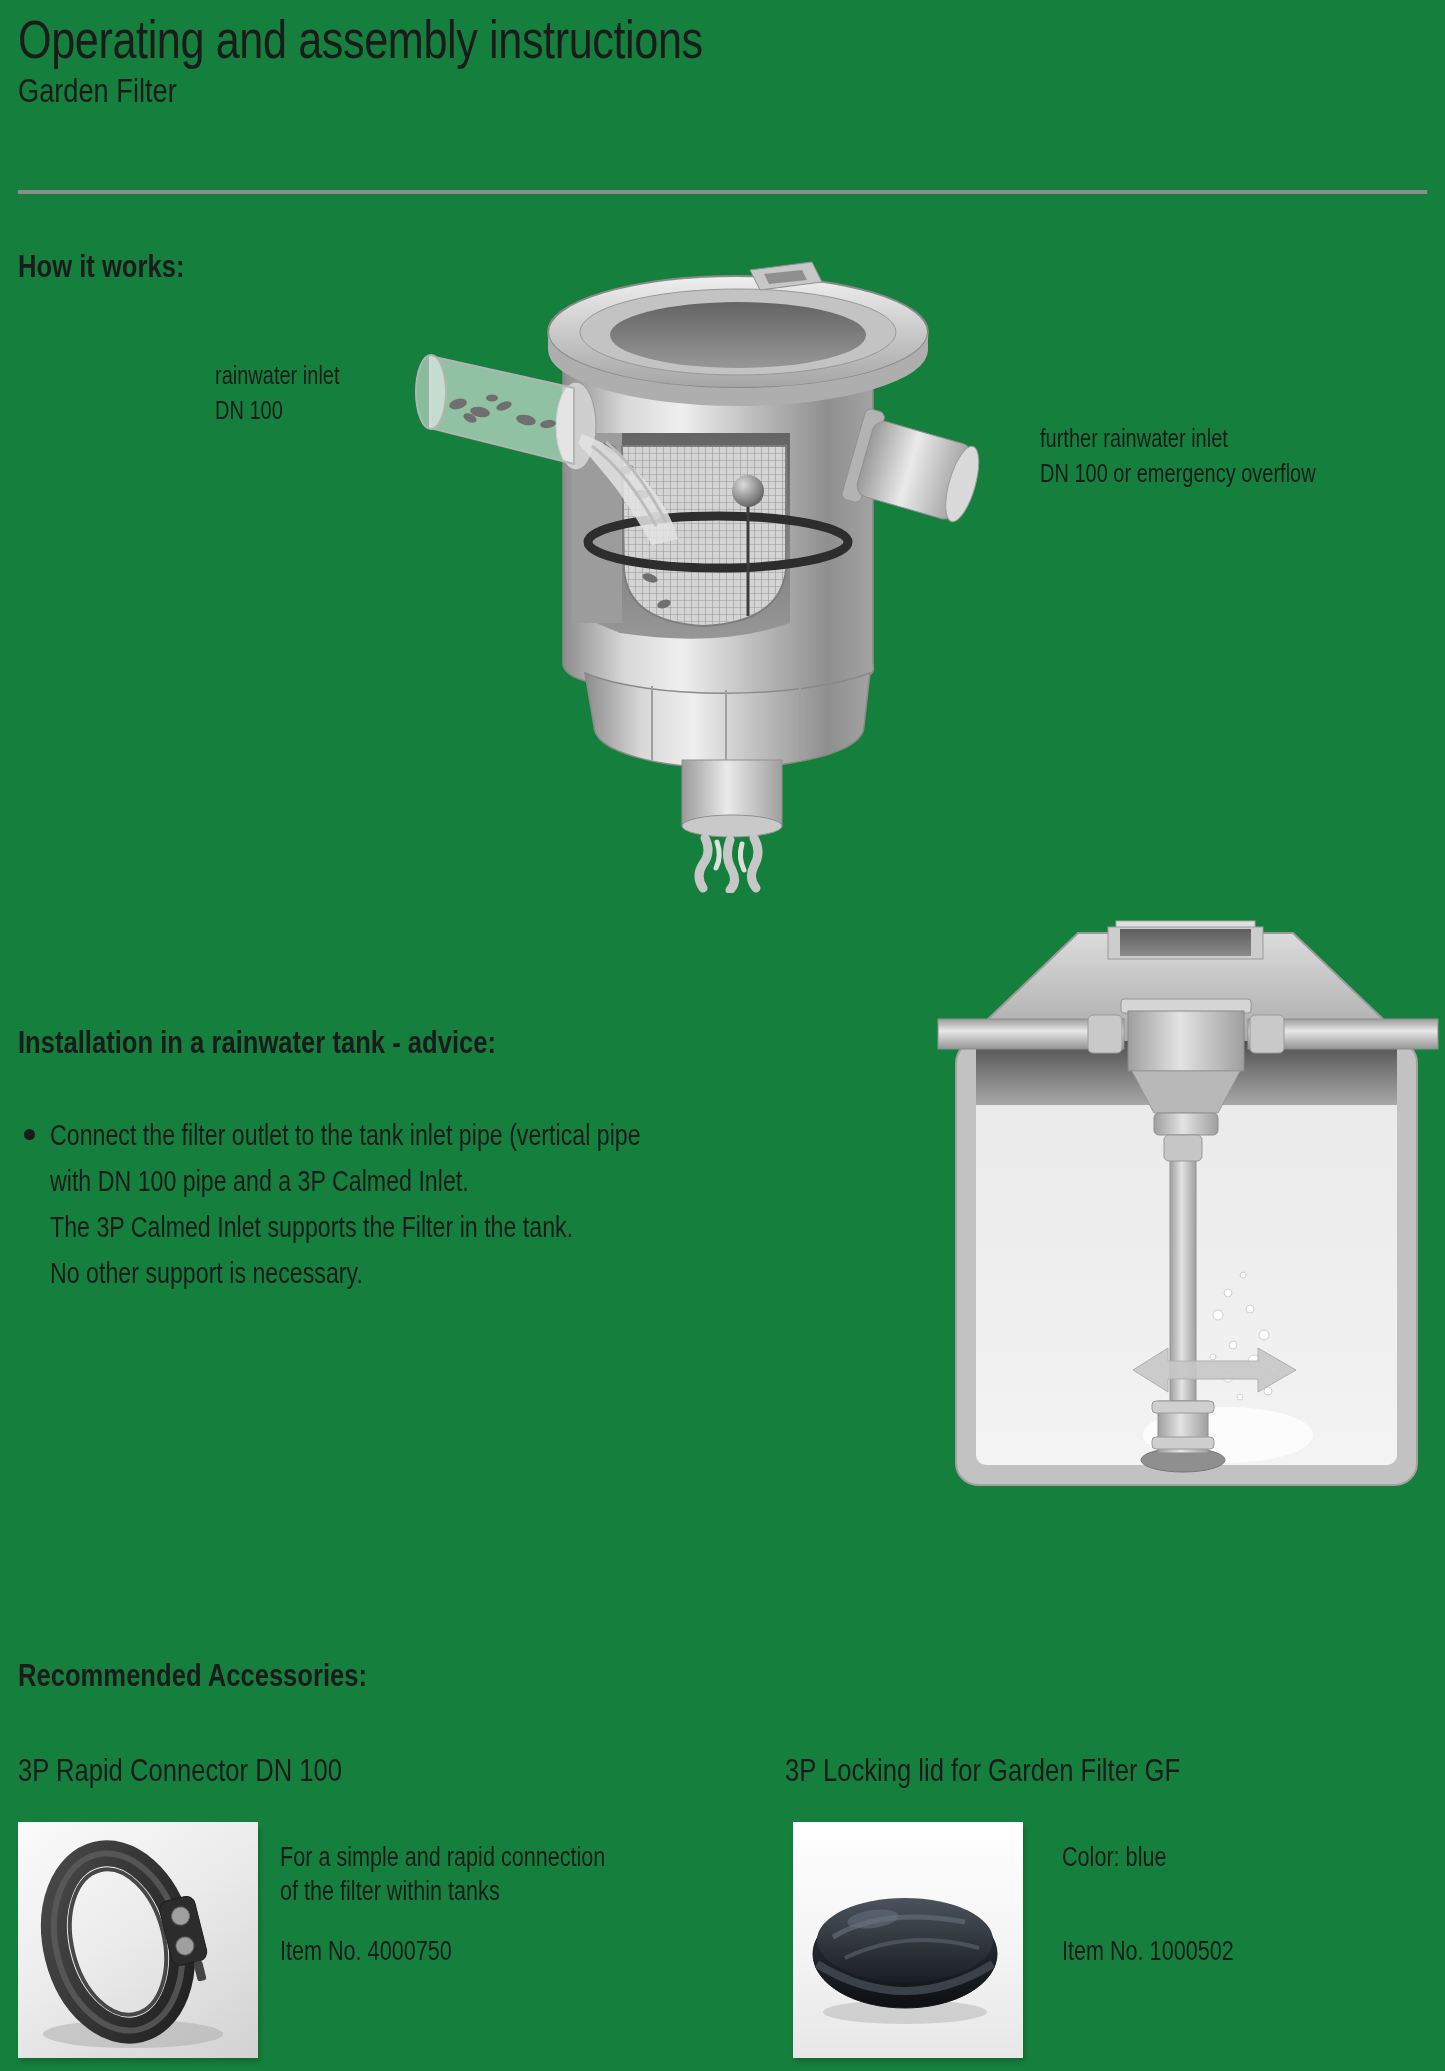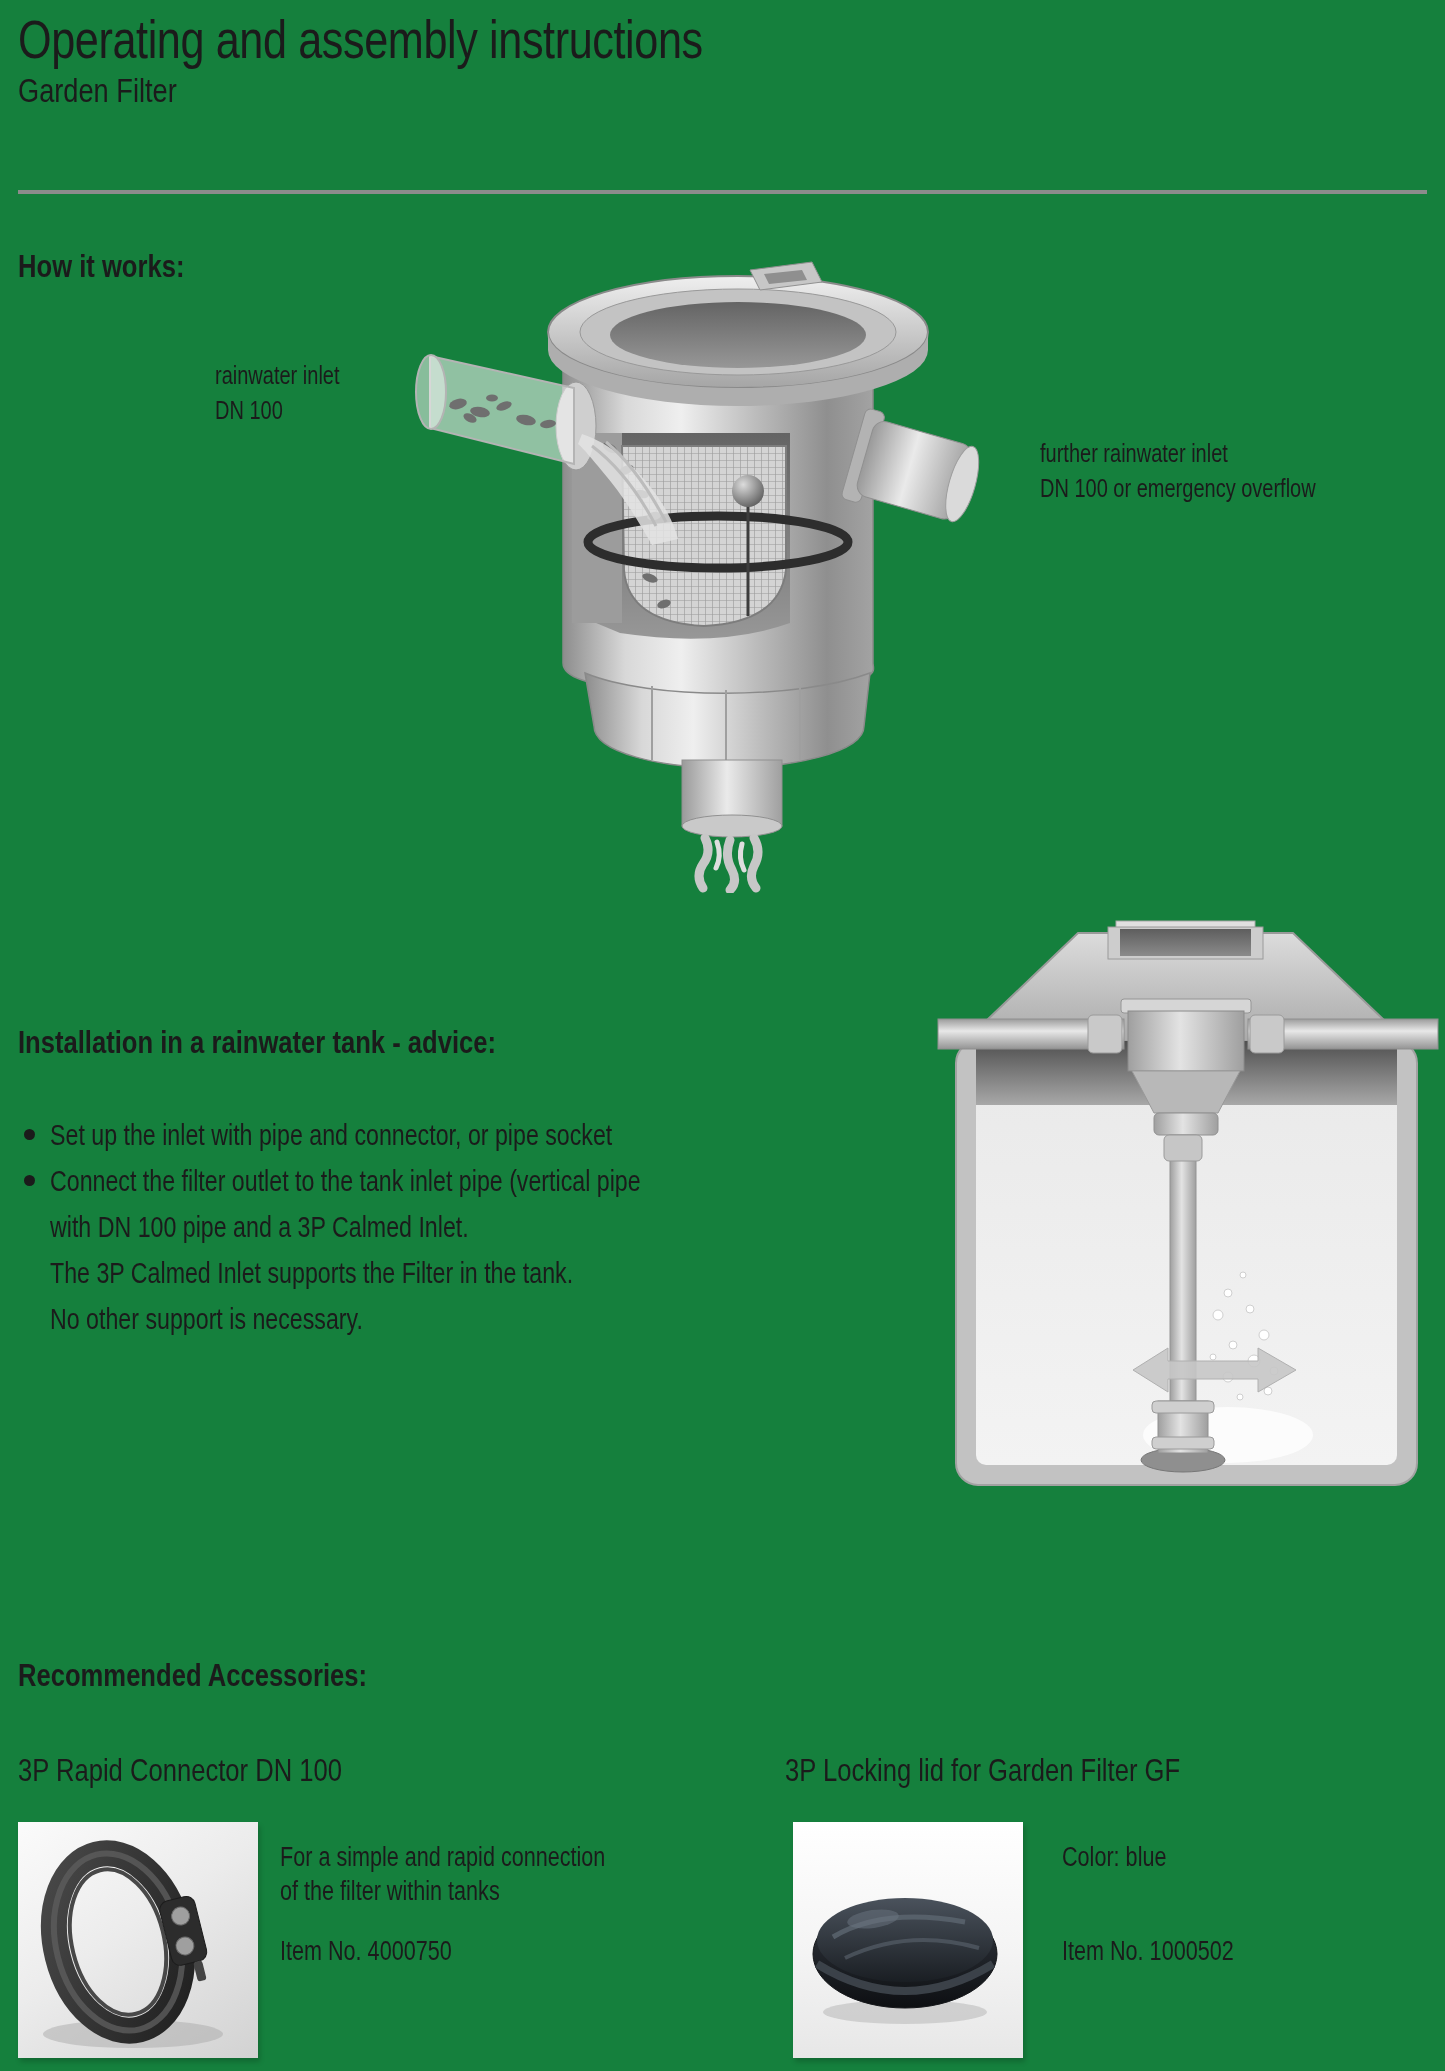--- a/index.html
+++ b/index.html
@@ -13,21 +13,21 @@
   .rule{position:absolute;left:18px;top:190px;width:1409px;height:4px;background:#8c8c8c;}
   .h{position:absolute;font-weight:700;font-size:32px;line-height:40px;}
   .how-h{left:18px;top:246px;}
   .install-h{left:18px;top:1022px;}
   .acc-h{left:18px;top:1655px;}
   .art{position:absolute;}
   .filter-art{left:320px;top:208px;}
   .tank-art{left:928px;top:915px;}
   .lbl{position:absolute;font-size:25px;line-height:35px;margin-left:40px;}
   .lbl-inlet{left:175px;top:358px;}
-  .lbl-overflow{left:1000px;top:436px;}
+  .lbl-overflow{left:1000px;top:421px;}
   .lbl-outlet{left:527px;top:880px;}
   .bullets{position:absolute;left:18px;top:1112px;font-size:29px;line-height:46px;}
   .bullet{display:flex;align-items:flex-start;}
   .dot{width:11px;height:11px;border-radius:50%;background:#1b1b1b;margin:17px 15px 0 6px;flex:none;}
   .blines{display:flex;flex-direction:column;}
   .acc-title{position:absolute;font-size:32px;line-height:44px;top:1748px;}
   .acc-title.left{left:18px;}
   .acc-title.right{left:785px;}
   .photo{position:absolute;top:1822px;height:236px;box-shadow:2px 4px 5px rgba(0,0,0,0.18);}
   .photo-left{left:18px;width:240px;background:linear-gradient(145deg,#fbfbfb 0%,#ececec 45%,#d2d2d2 100%);}
@@ -153,26 +153,20 @@
     <div class="t-line">DN 100</div>
   </div>
   <div class="lbl lbl-overflow">
     <div class="t-line">further rainwater inlet</div>
     <div class="t-line">DN 100 or emergency overflow</div>
   </div>
 
   <div class="h install-h t-line">Installation in a rainwater tank - advice:</div>
 
   <div class="bullets">
-    <div class="bullet">
-      <span class="dot"></span>
-      <div class="blines">
-        <div class="t-line">Set up the inlet with pipe and connector, or pipe socket</div>
-      </div>
-    </div>
     <div class="bullet">
       <span class="dot"></span>
       <div class="blines">
         <div class="t-line">Connect the filter outlet to the tank inlet pipe (vertical pipe</div>
         <div class="t-line">with DN 100 pipe and a 3P Calmed Inlet.</div>
         <div class="t-line">The 3P Calmed Inlet supports the Filter in the tank.</div>
         <div class="t-line">No other support is necessary.</div>
       </div>
     </div>
   </div>

